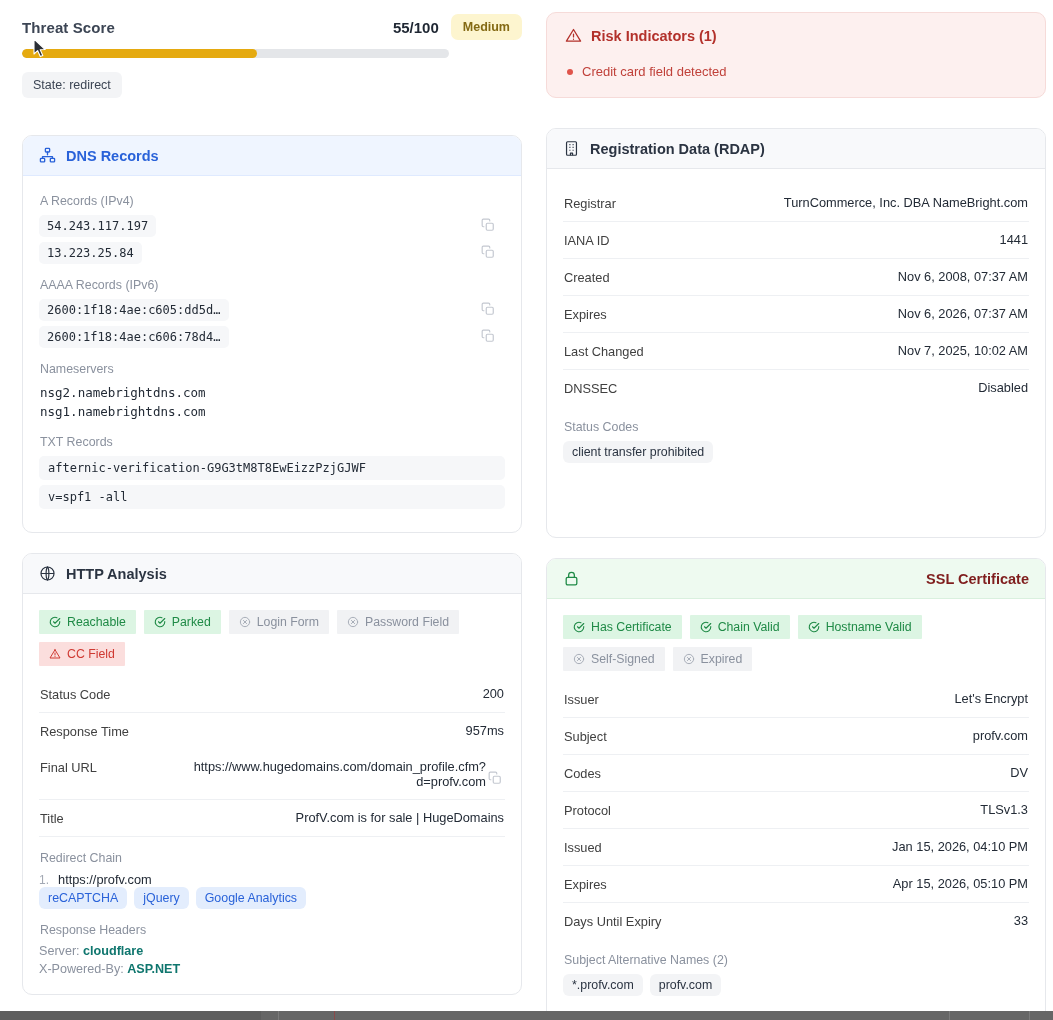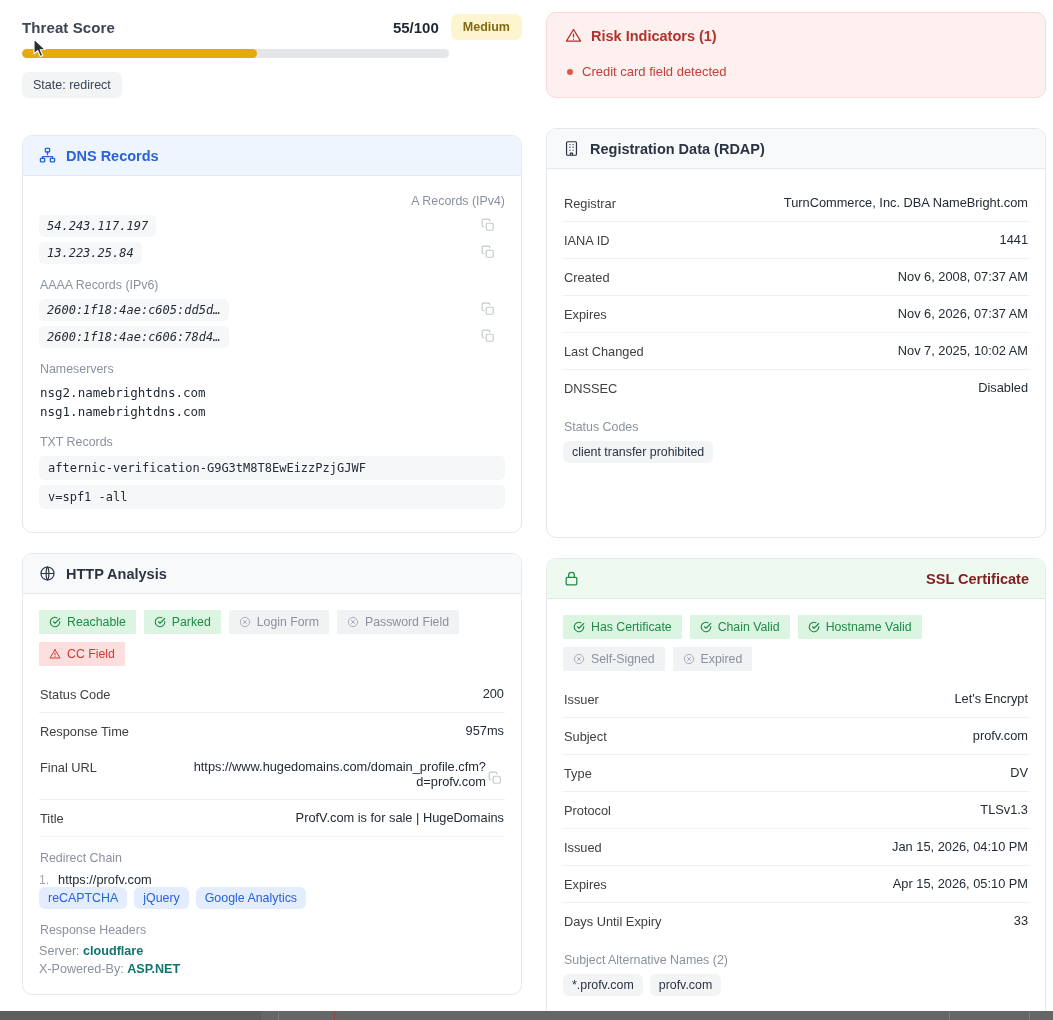--- a/index.html
+++ b/index.html
@@ -105,26 +105,26 @@
   .kv-v {
     font-size: 12.8px; color: #232b36; text-align: right;
     word-break: break-word; font-weight: 500;
   }
   .kv-url { max-width: 330px; }
 
   
   .sec-label {
     font-size: 12.4px; color: #8a919e; margin: 14px 0 7px 1px;
   }
-  .sec-label.first { margin-top: 2px; text-align: right; }
+  .sec-label.first { margin-top: 2px; }
 
   
   .mono-row {
     display: flex; align-items: center; justify-content: space-between;
-    margin-bottom: 5px; gap: 8px; font-style: italic;
+    margin-bottom: 5px; gap: 8px;
   }
   .mono-chip {
     display: inline-block;
     font-family: "DejaVu Sans Mono", monospace;
     font-size: 12px; color: #232b36;
     background: #f6f7f9; border-radius: 5px;
     padding: 4px 8px;
     white-space: nowrap; overflow: hidden; text-overflow: ellipsis;
     max-width: 420px;
   }
@@ -507,21 +507,21 @@
           <div style="margin-top:10px" id="ssl-rows">
               <div class="kv">
                 <div class="kv-k">Issuer</div>
                 <div class="kv-v">Let's Encrypt</div>
               </div>
               <div class="kv">
                 <div class="kv-k">Subject</div>
                 <div class="kv-v">profv.com</div>
               </div>
               <div class="kv">
-                <div class="kv-k">Type</div>
+                <div class="kv-k">Codes</div>
                 <div class="kv-v">DV</div>
               </div>
               <div class="kv">
                 <div class="kv-k">Protocol</div>
                 <div class="kv-v">TLSv1.3</div>
               </div>
               <div class="kv">
                 <div class="kv-k">Issued</div>
                 <div class="kv-v">Jan 15, 2026, 04:10 PM</div>
               </div>

